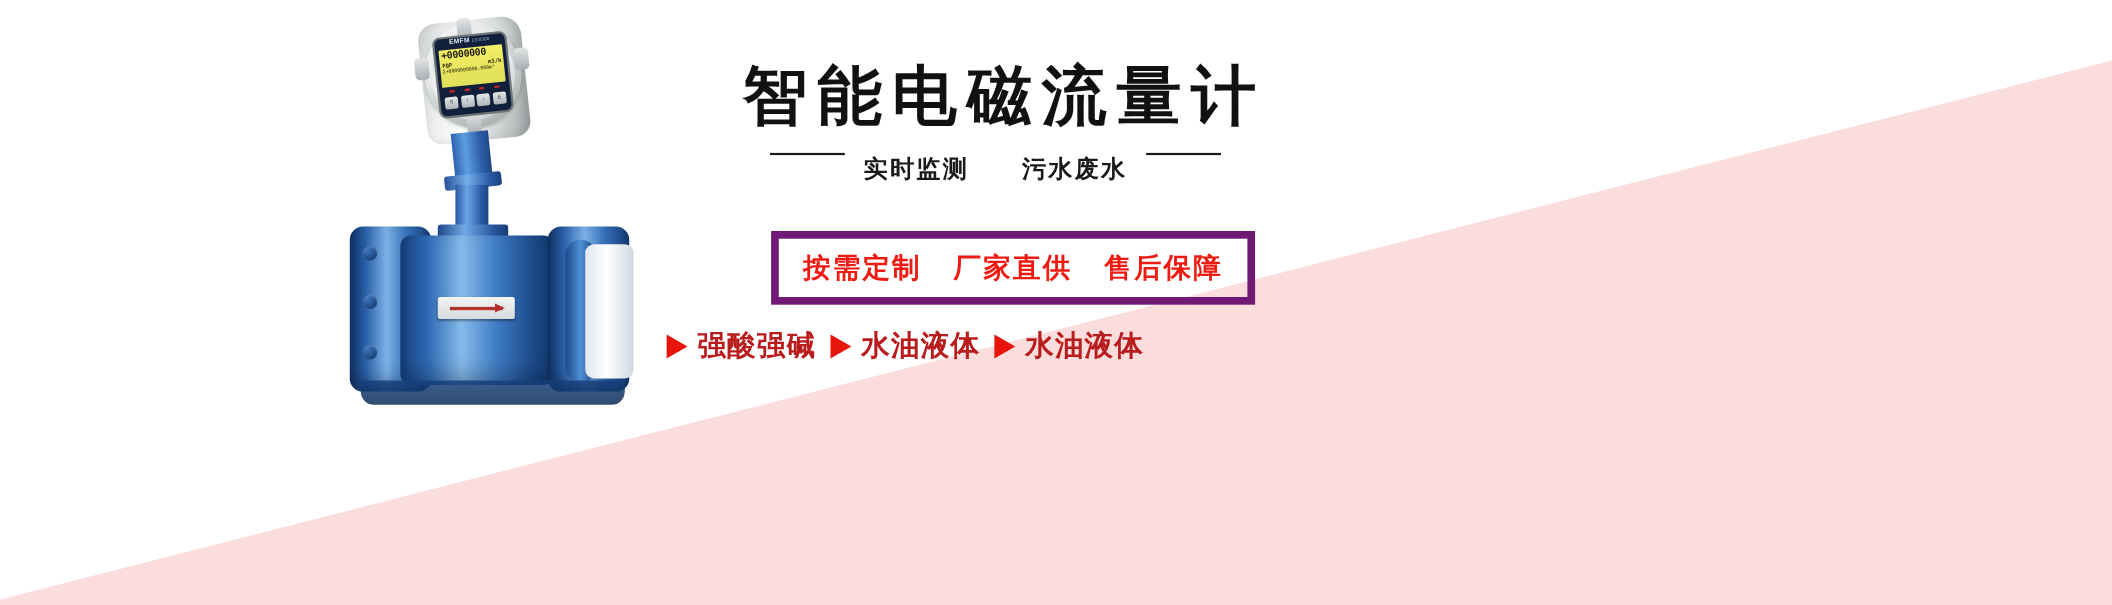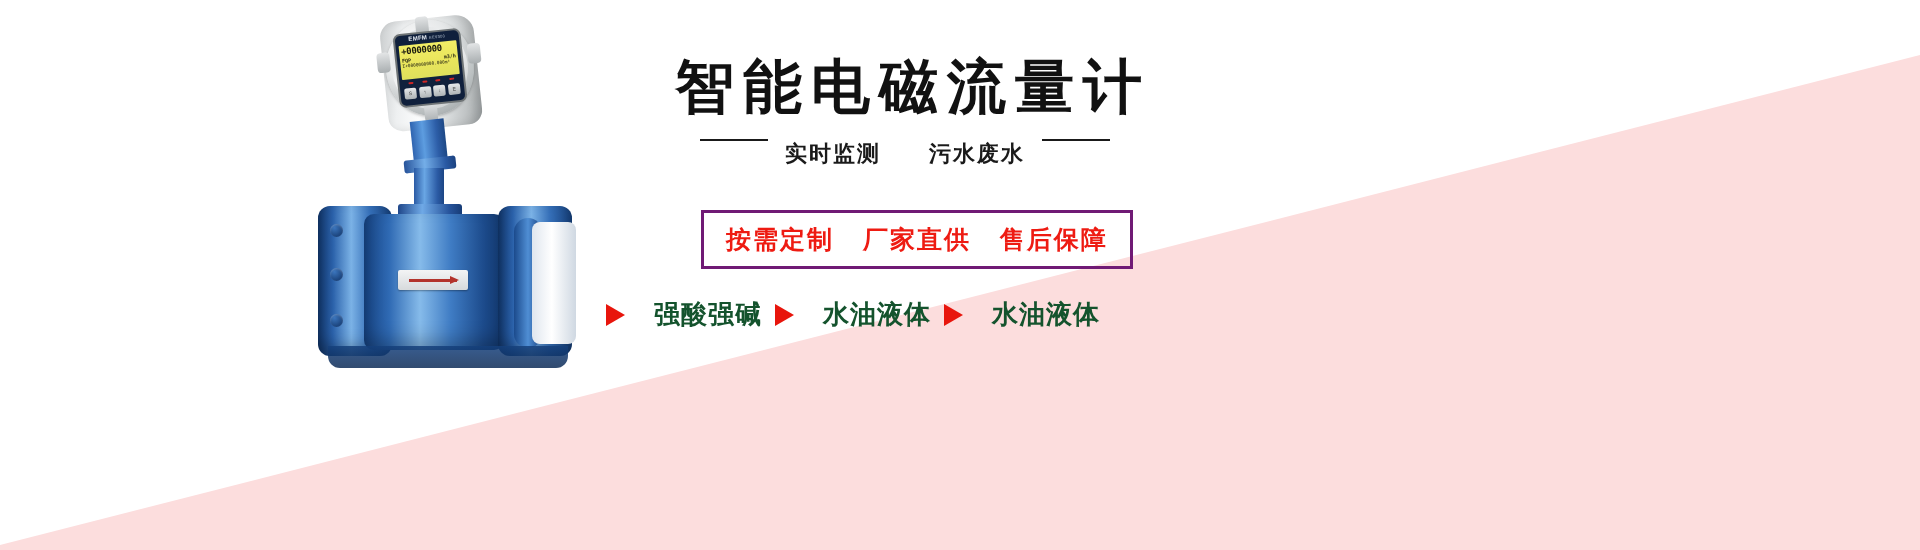--- a/index.html
+++ b/index.html
@@ -166,44 +166,43 @@
   }
   .subline .rule{display:block;width:68px;height:2px;background:#1a1a1a;}
   .subline .sub-text{
     font-size:22px;font-weight:bold;color:#1a1a1a;letter-spacing:2px;
     font-family:"DejaVu Sans","Liberation Sans",sans-serif;
   }
   .subline .sub-gap{display:inline-block;width:14px;}
 
   .redbox{
     position:absolute;left:101px;top:210px;
-    border:3px solid #701a75;background:transparent;
+    border:7px solid #701a75;background:transparent;
     padding:10px 22px;white-space:nowrap;
   }
   .redbox .rb-text{
     font-size:25px;font-weight:bold;color:#ee1b12;letter-spacing:2px;
     font-family:"DejaVu Sans","Liberation Sans",sans-serif;
   }
   .redbox .rb-gap{display:inline-block;width:20px;}
 
   .features{
     position:absolute;left:6px;top:297px;
     display:flex;align-items:center;gap:13px;white-space:nowrap;
   }
   .feat{display:flex;align-items:center;gap:9px;}
   .feat .tri{
     width:0;height:0;
     border-left:19px solid #e8150c;
     border-top:11px solid transparent;
     border-bottom:11px solid transparent;
   }
   .feat .feat-label{
-    font-size:26px;font-weight:bold;color:#14532d;letter-spacing:1px;
+    font-size:26px;font-weight:bold;color:#b91c1c;letter-spacing:1px;
     font-family:"DejaVu Sans","Liberation Sans",sans-serif;
-    margin-left:20px;
   }
 </style>
 </head>
 <body>
 
 <div class="banner">
 
   <div class="bg-pink"></div>
   <div class="bg-pink-2"></div>
 

